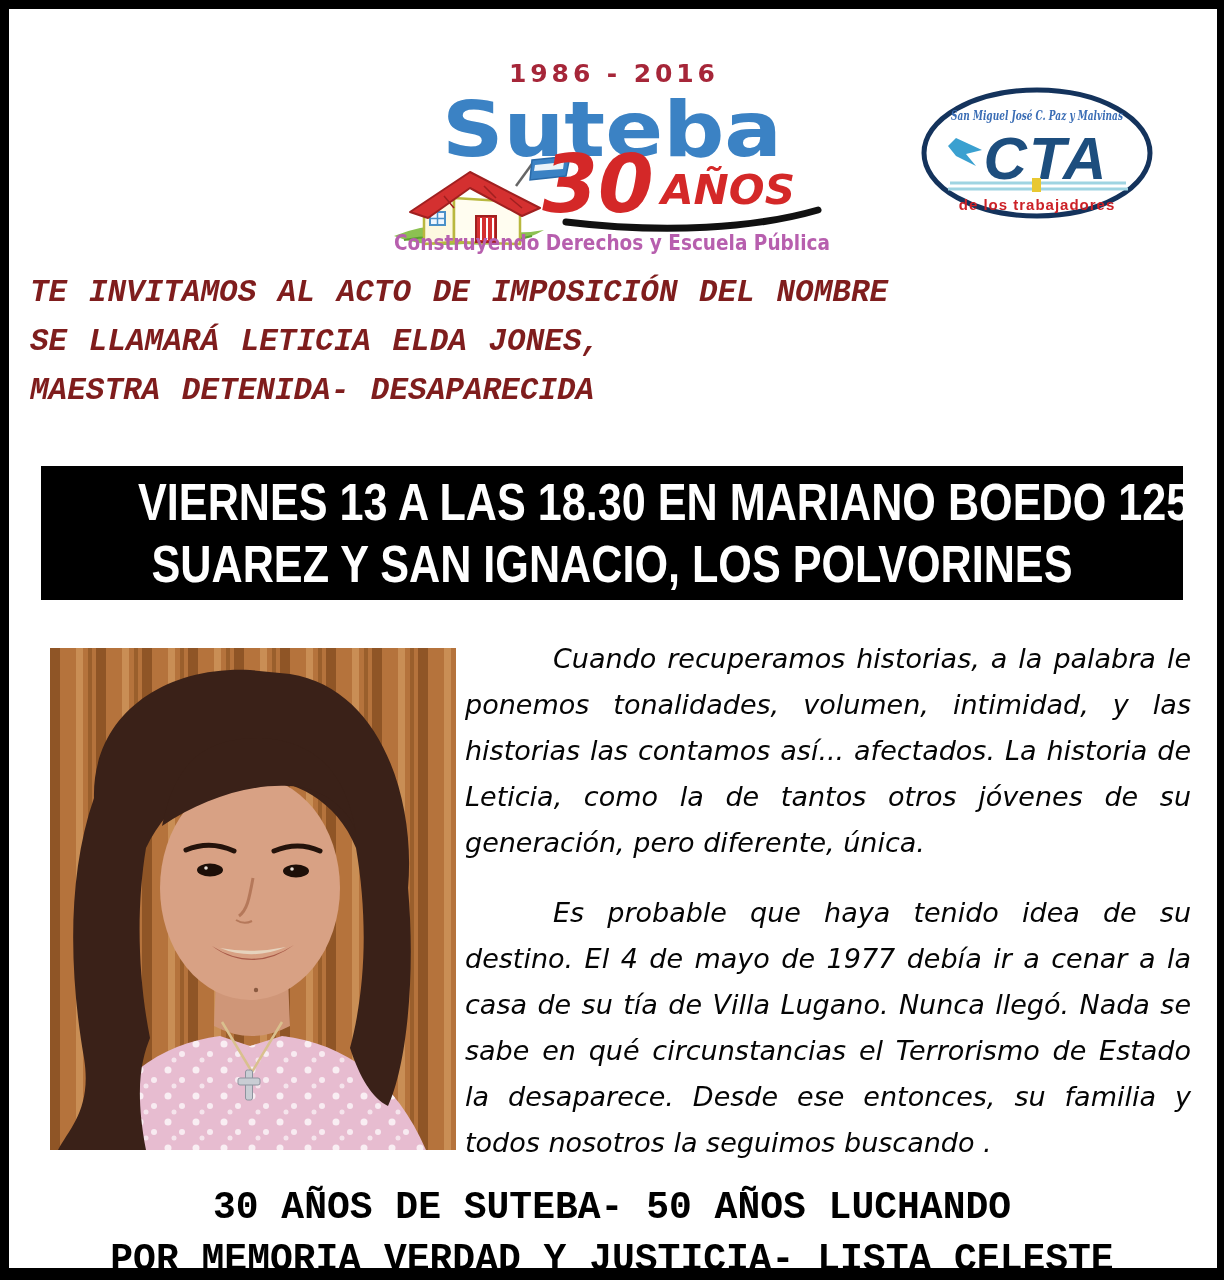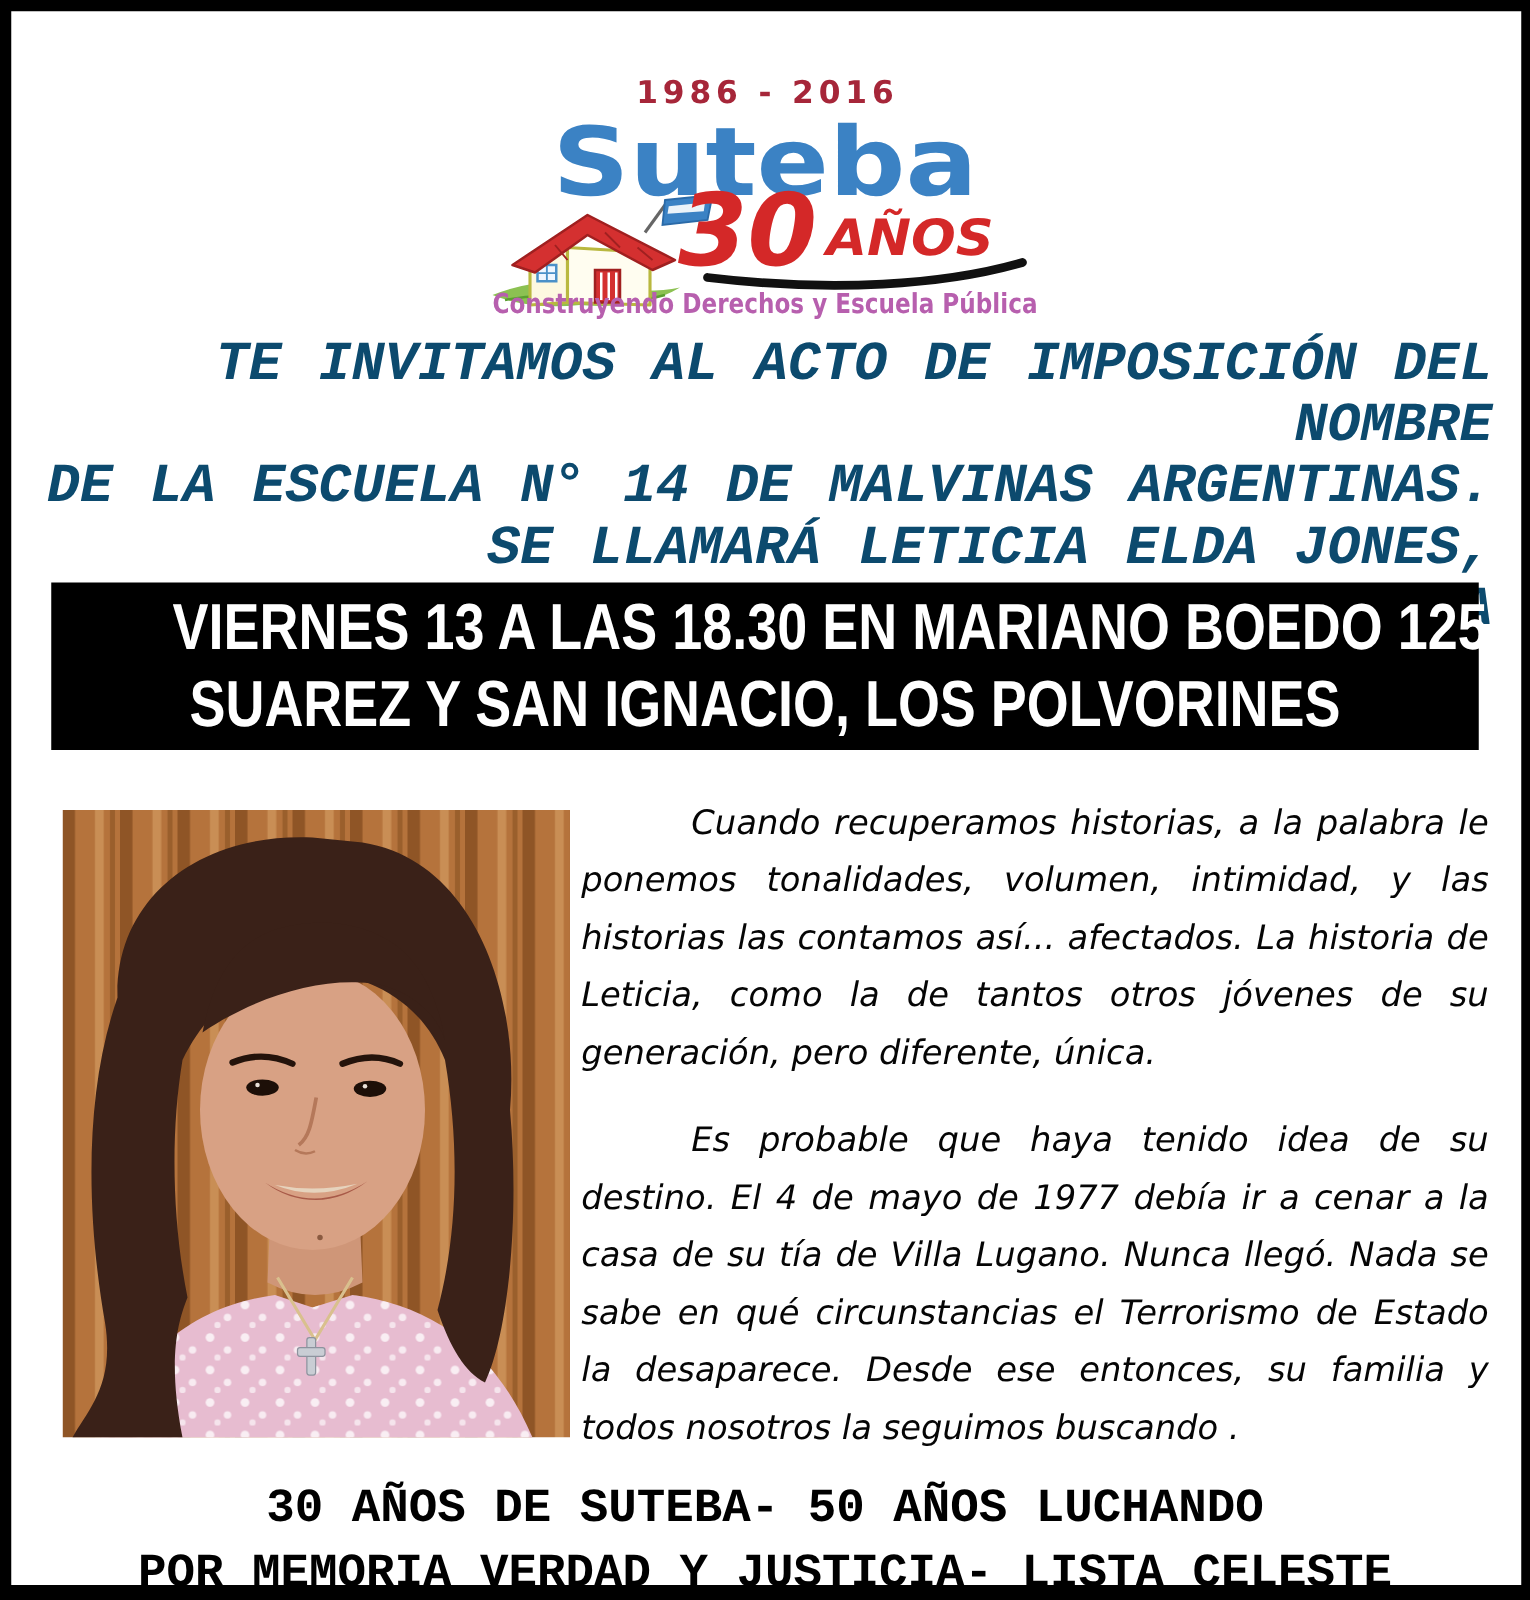--- a/index.html
+++ b/index.html
@@ -19,25 +19,25 @@
     z-index:40;
   }
   
   .ctera-logo{position:absolute;left:78px;top:120px;width:232px;height:82px;}
   .suteba-logo{position:absolute;left:386px;top:16px;width:452px;height:246px;}
   .cta-logo{position:absolute;left:918px;top:86px;width:242px;height:138px;}
 
   
   .invitation{
     position:absolute;left:30px;top:268px;width:1164px;
-    text-align:right;
+    text-align:left;
     font-family:"Liberation Mono","DejaVu Sans Mono",monospace;
     font-weight:bold;font-style:italic;
-    font-size:44px;line-height:49px;
-    color:#0c4a6e;
+    font-size:31px;line-height:49px;
+    color:#7f1d1d;
     word-spacing:3px;
     letter-spacing:0px;
     z-index:2;
   }
 
   
   .banner{
     position:absolute;left:41px;top:466px;width:1142px;height:134px;
     background:#000;
     display:flex;align-items:center;justify-content:center;
@@ -113,24 +113,35 @@
         <polygon points="141,9 170,6 169,13 140,15" fill="#ffffff" opacity="0.9"></polygon>
       </g>
 
       <text x="212" y="196" text-anchor="middle" font-family="DejaVu Sans, sans-serif" font-size="80" font-weight="bold" font-style="italic" fill="#d42828">30</text>
       <text x="342" y="188" text-anchor="middle" font-family="DejaVu Sans, sans-serif" font-size="40" font-weight="bold" font-style="italic" fill="#d42828" textLength="134" lengthAdjust="spacingAndGlyphs">AÑOS</text>
       <path d="M180 206 C 280 218 370 212 432 194" fill="none" stroke="#111" stroke-width="7" stroke-linecap="round"></path>
       <text x="226" y="234" text-anchor="middle" font-family="DejaVu Sans, sans-serif" font-size="22" font-weight="bold" fill="#b75fae" textLength="436" lengthAdjust="spacingAndGlyphs">Construyendo Derechos y Escuela Pública</text>
     </svg>
   </div>
 
+  <div class="cta-logo">
+    <svg width="242" height="138" viewBox="0 0 242 138">
+      <ellipse cx="119" cy="67" rx="113" ry="63" fill="#ffffff" stroke="#14335c" stroke-width="5"></ellipse>
+      <text x="119" y="34" text-anchor="middle" font-family="DejaVu Serif, serif" font-style="italic" font-size="13" font-weight="bold" fill="#3a6db5" textLength="172" lengthAdjust="spacingAndGlyphs">San Miguel José C. Paz y Malvinas</text>
+      <path d="M38 52 l26 12 l-16 4 l10 12 l-20 -10 l-8 -10 z" fill="#3aa0d0"></path>
+      <text x="128" y="93" text-anchor="middle" font-family="Liberation Sans, sans-serif" font-size="60" font-weight="800" font-style="italic" fill="#1d4e7e" letter-spacing="2">CTA</text>
+      <line x1="32" y1="97" x2="208" y2="97" stroke="#9fd4e2" stroke-width="3"></line>
+      <line x1="30" y1="103" x2="210" y2="103" stroke="#9fd4e2" stroke-width="3"></line>
+      <rect x="114" y="92" width="9" height="14" fill="#e8c832"></rect>
+      <text x="119" y="124" text-anchor="middle" font-family="Liberation Sans, sans-serif" font-size="15" font-weight="bold" fill="#cc2127" letter-spacing="1">de los trabajadores</text>
+    </svg>
+  </div>
 
   <section class="invitation">
     <div>TE INVITAMOS AL ACTO DE IMPOSICIÓN DEL NOMBRE</div>
-    <div>DE LA ESCUELA N° 14 DE MALVINAS ARGENTINAS.</div>
     <div>SE LLAMARÁ LETICIA ELDA JONES,</div>
     <div>MAESTRA DETENIDA- DESAPARECIDA</div>
   </section>
 
   <section class="banner">
     <div class="banner-inner">
       <div>VIERNES 13 A LAS 18.30 EN MARIANO BOEDO 1256 E/</div>
       <div>SUAREZ Y SAN IGNACIO, LOS POLVORINES</div>
     </div>
   </section>

